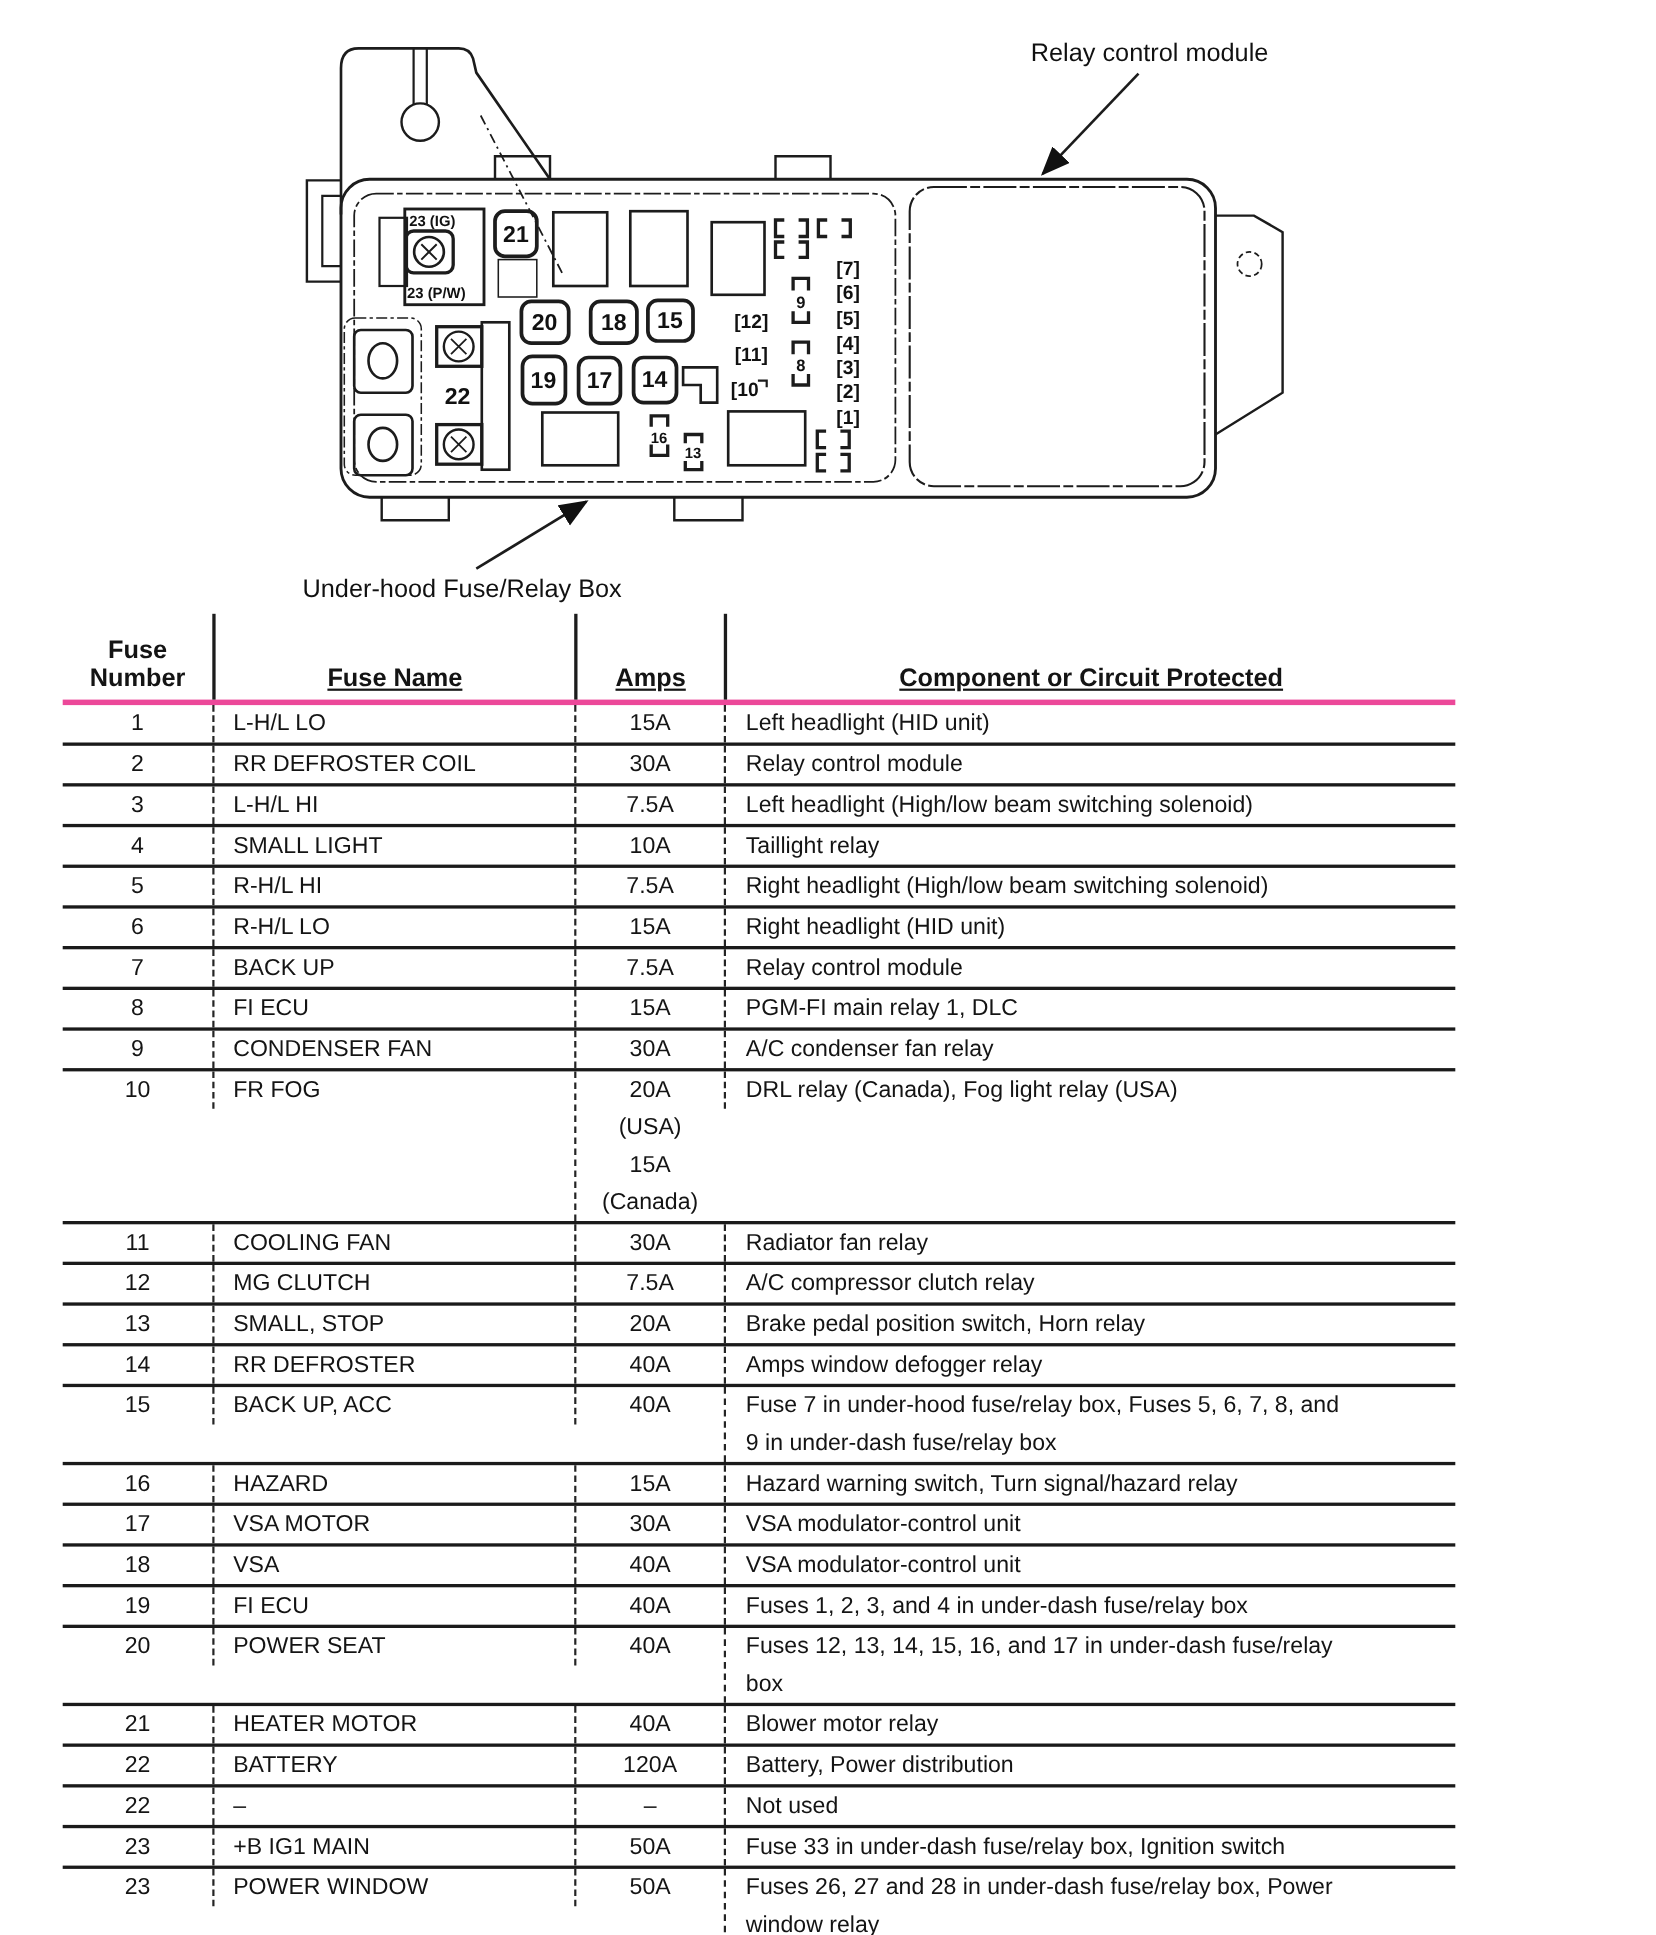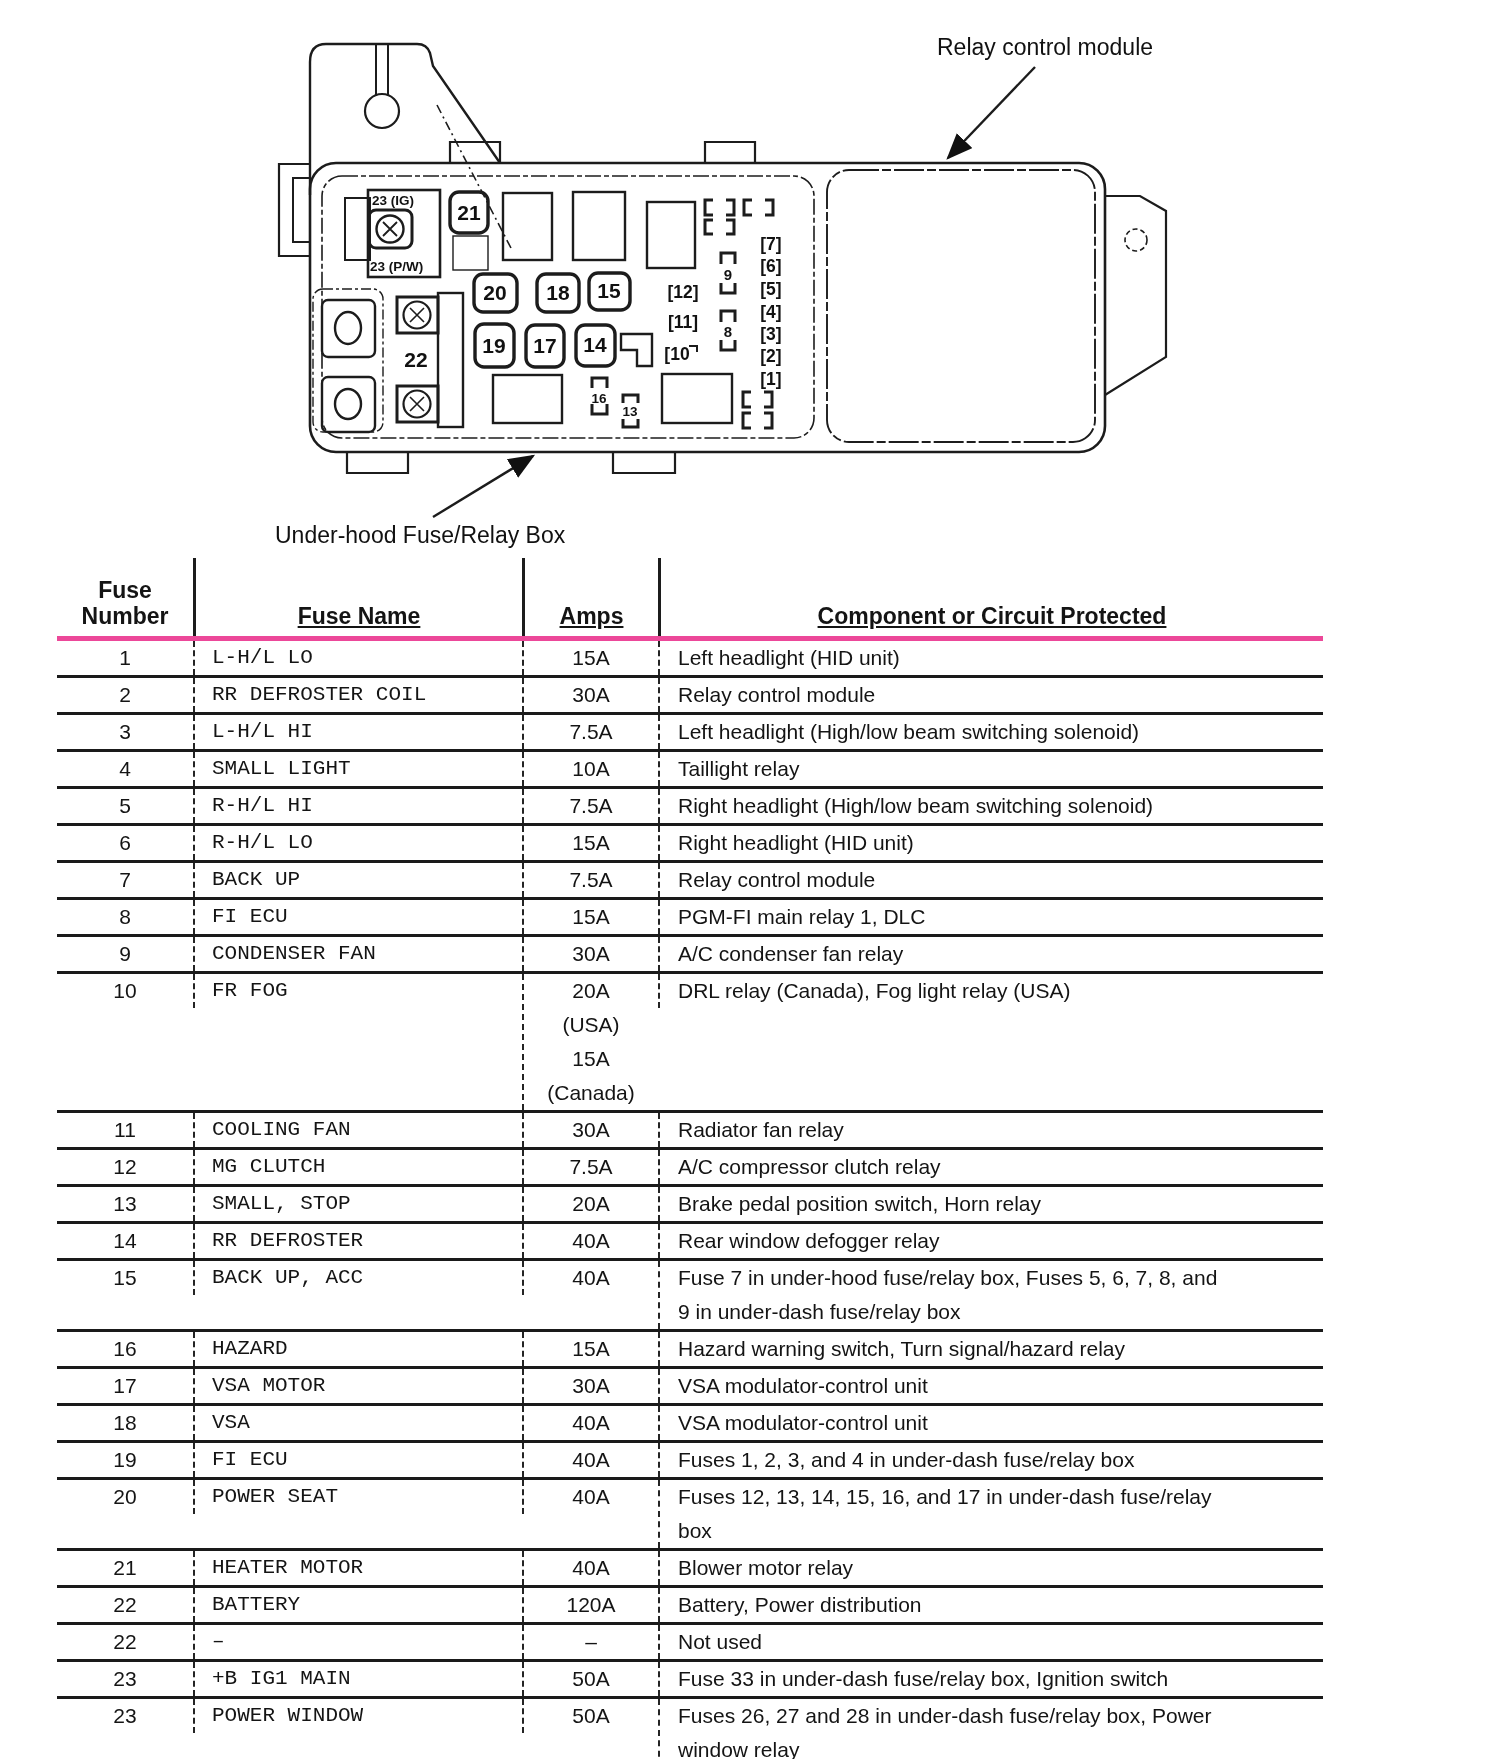--- a/index.html
+++ b/index.html
@@ -31,21 +31,21 @@
     display:grid;grid-template-columns:136px 329px 136px 665px;
     border-bottom:3px solid #1a1a1a;align-items:center;
   }
   .t-row:last-child{border-bottom:none;}
   .t-row.top{align-items:start;}
   .t-row .cell{
     min-height:34px;font-size:21px;line-height:34px;white-space:pre-line;
     box-sizing:border-box;
   }
   .t-row .c1{text-align:center;}
-  .t-row .c2{padding-left:17px;font-family:Liberation Mono, monospace;}
+  .t-row .c2{padding-left:17px;}
   .t-row .c3{text-align:center;}
   .t-row .c4{padding-left:18px;}
   .t-row .c2,.t-row .c3,.t-row .c4{border-left:2.5px dashed #242424;}
 </style>
 </head>
 <body>
 
 <svg id="diagram" width="1505" height="556" viewBox="0 0 1505 556">
   <defs>
     <marker id="arrow" markerWidth="12" markerHeight="10" refX="10" refY="4.5" orient="auto">
@@ -291,21 +291,21 @@
       <div class="t-row">
         <div class="cell c1">13</div>
         <div class="cell c2">SMALL, STOP</div>
         <div class="cell c3">20A</div>
         <div class="cell c4">Brake pedal position switch, Horn relay</div>
       </div>
       <div class="t-row">
         <div class="cell c1">14</div>
         <div class="cell c2">RR DEFROSTER</div>
         <div class="cell c3">40A</div>
-        <div class="cell c4">Rear window defogger relay</div>
+        <div class="cell c4">Amps window defogger relay</div>
       </div>
       <div class="t-row top">
         <div class="cell c1">15</div>
         <div class="cell c2">BACK UP, ACC</div>
         <div class="cell c3">40A</div>
         <div class="cell c4">Fuse 7 in under-hood fuse/relay box, Fuses 5, 6, 7, 8, and
 9 in under-dash fuse/relay box</div>
       </div>
       <div class="t-row">
         <div class="cell c1">16</div>

